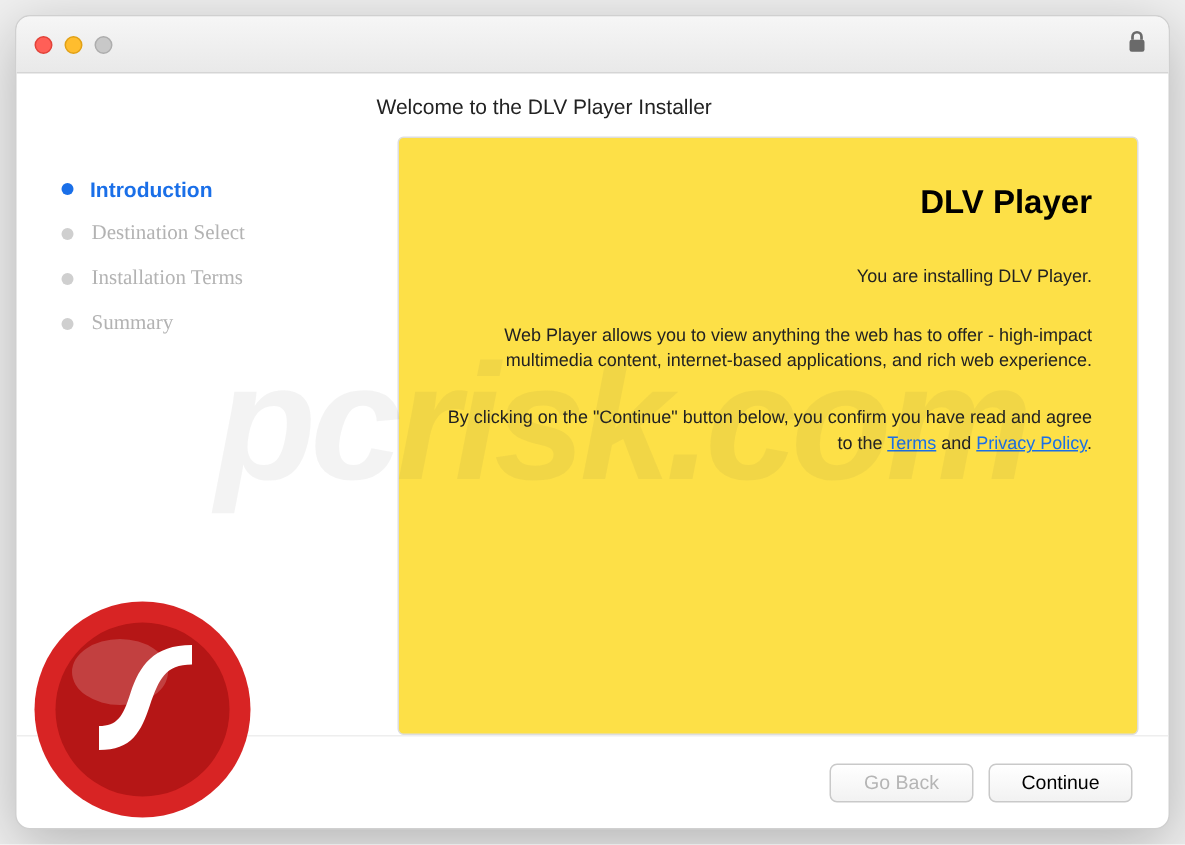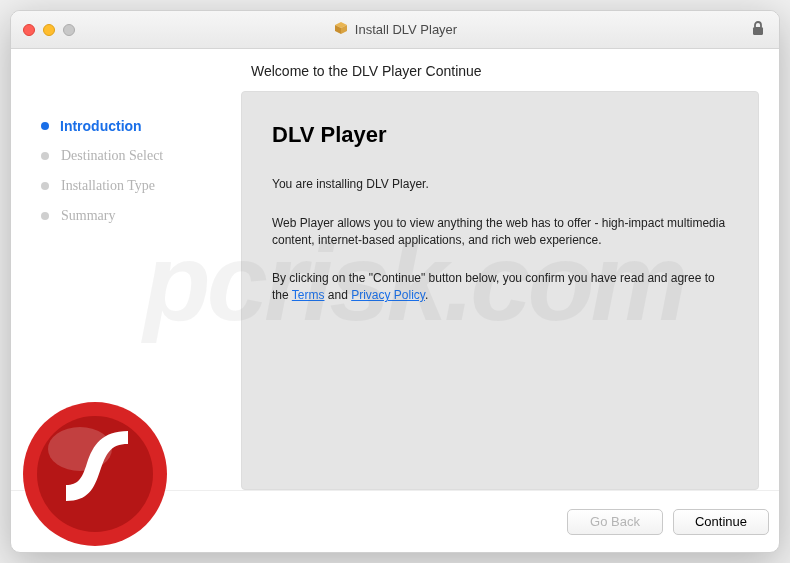--- a/index.html
+++ b/index.html
@@ -63,31 +63,31 @@
       padding: 7px 0; font-size: 14px;
     }
     .dot { width: 8px; height: 8px; border-radius: 50%; background: #cfcfcf; flex-shrink: 0; }
     .sidebar li.active { color: #1a6fe8; font-weight: 700; gap: 11px; }
     .sidebar li.active .dot { background: #1a6fe8; }
     .sidebar li.inactive { color: #b3b3b3; font-family: Liberation Serif, serif; }
     .flash-icon {
       position: absolute; left: 20px; bottom: 10px;
     }
     .content-panel {
-      flex: 1; background: #e5e5e5; border: 1px solid #ddd; border-radius: 4px;
-      padding: 30px 30px 20px 30px; text-align: left;
-      display: flex; flex-direction: column;
+      flex: 1; background: #fde047; border: 1px solid #ddd; border-radius: 4px;
+      padding: 30px 30px 20px 30px; text-align: right;
+      display: flex; flex-direction: column; margin-left: 24px;
     }
     .content-panel h1 { font-size: 22px; font-weight: 700; margin-bottom: 28px; }
     .content-panel p { font-size: 12px; color: #222; line-height: 1.4; margin-bottom: 22px; }
     .content-panel a { color: #1a6fe8; text-decoration: underline; }
     .footer {
       height: 62px; border-top: 1px solid #eee;
       display: flex; justify-content: flex-end; align-items: center;
-      padding: 0 10px; gap: 10px;
+      padding: 0 24px; gap: 10px;
     }
     .btn {
       min-width: 96px; height: 26px; border-radius: 5px;
       font-size: 13px; border: 1px solid #c9c9c9;
       background: linear-gradient(#fff,#f2f2f2);
       cursor: pointer;
     }
     .btn:disabled { color: #b5b5b5; cursor: default; }
     .btn.primary { color: #000; }
     .watermark {
@@ -102,55 +102,45 @@
 <body>
 
 <div class="window">
 
   <div class="titlebar">
     <div class="traffic-lights">
       <div class="tl close"></div>
       <div class="tl min"></div>
       <div class="tl max"></div>
     </div>
-    <div class="title-center">
-      <span>
-        <svg width="16" height="16" viewBox="0 0 16 16">
-          <polygon points="8,2 14,5 8,8 2,5" fill="#e9b552"></polygon>
-          <polygon points="2,5 8,8 8,14 2,11" fill="#c98f2f"></polygon>
-          <polygon points="14,5 8,8 8,14 14,11" fill="#d9a342"></polygon>
-        </svg>
-      </span>
-      <span class="title-text">Install DLV Player</span>
-    </div>
     <span class="lock">
       <svg width="14" height="16" viewBox="0 0 14 16">
         <rect x="2" y="7" width="10" height="8" rx="1.5" fill="#6a6a6a"></rect>
         <path d="M4 7 V5 a3 3 0 0 1 6 0 V7" fill="none" stroke="#6a6a6a" stroke-width="1.8"></path>
       </svg>
     </span>
   </div>
 
   <div class="body">
-    <div class="heading">Welcome to the DLV Player Continue</div>
+    <div class="heading">Welcome to the DLV Player Installer</div>
 
     <div class="cols">
       <div class="sidebar">
         <ul>
           <li class="active">
             <span class="dot"></span>
             <span>Introduction</span>
           </li>
           <li class="inactive">
             <span class="dot"></span>
             <span>Destination Select</span>
           </li>
           <li class="inactive">
             <span class="dot"></span>
-            <span>Installation Type</span>
+            <span>Installation Terms</span>
           </li>
           <li class="inactive">
             <span class="dot"></span>
             <span>Summary</span>
           </li>
         </ul>
       </div>
 
       <div class="content-panel">
         <h1>DLV Player</h1>

